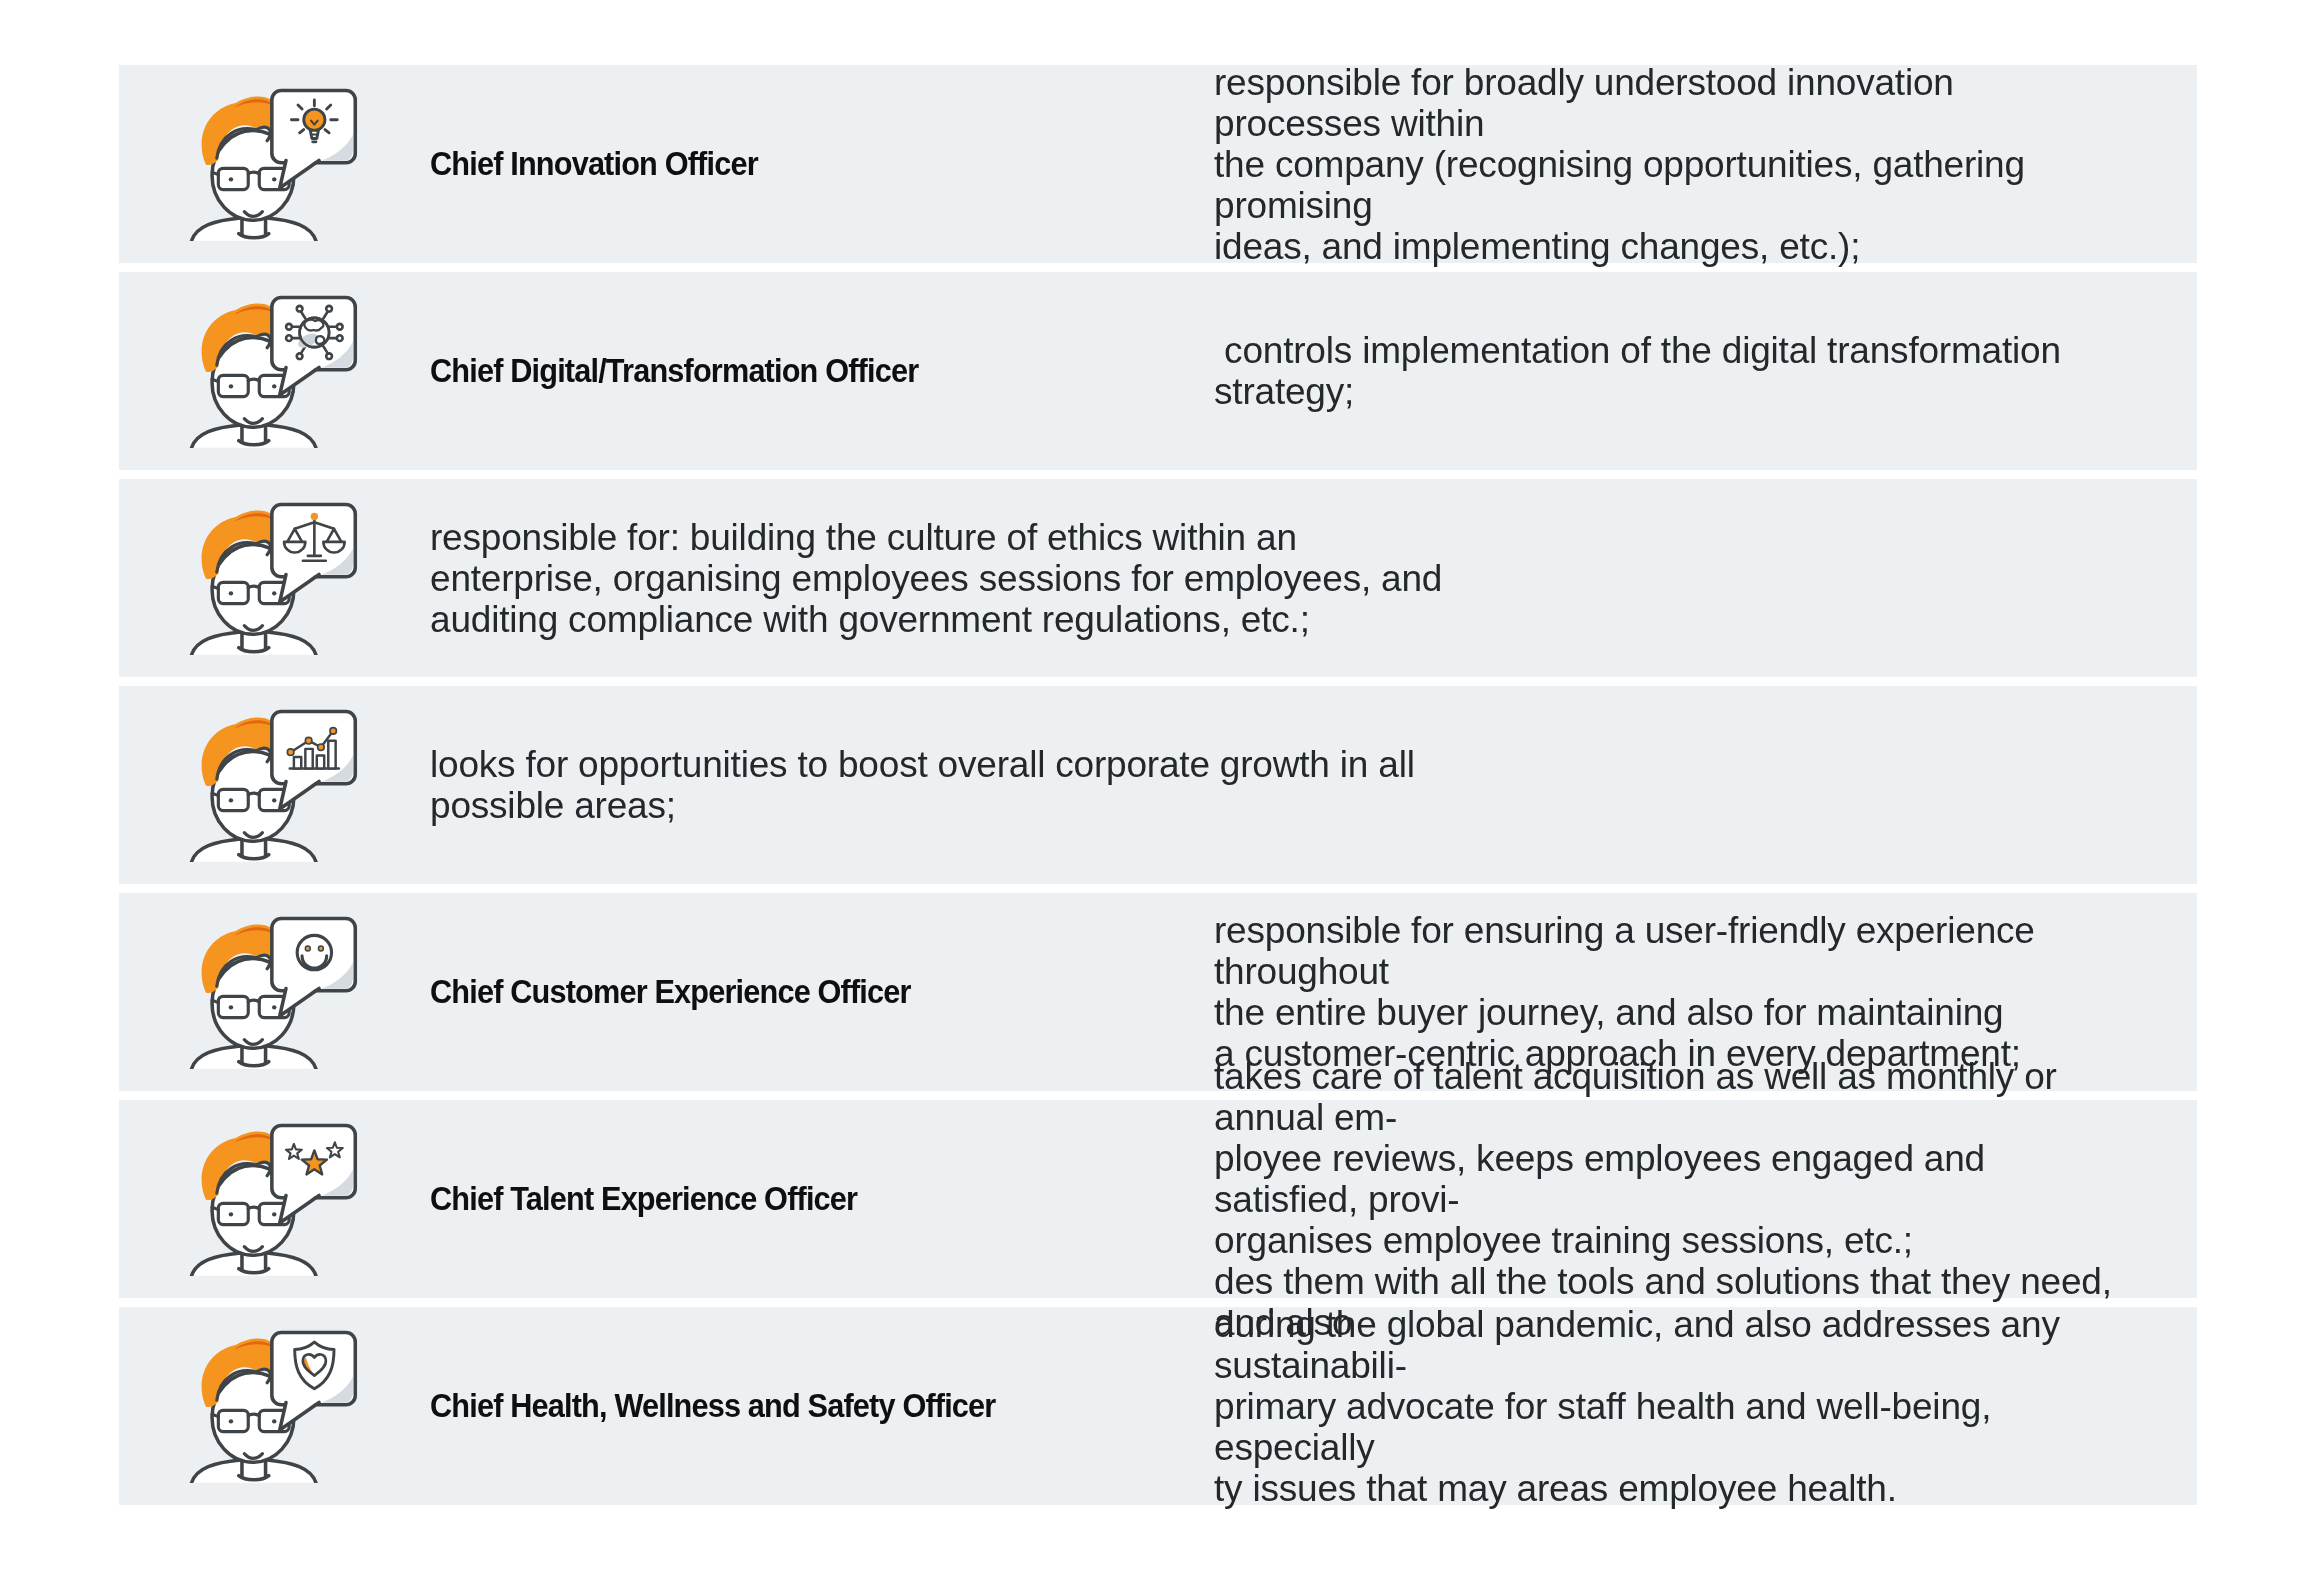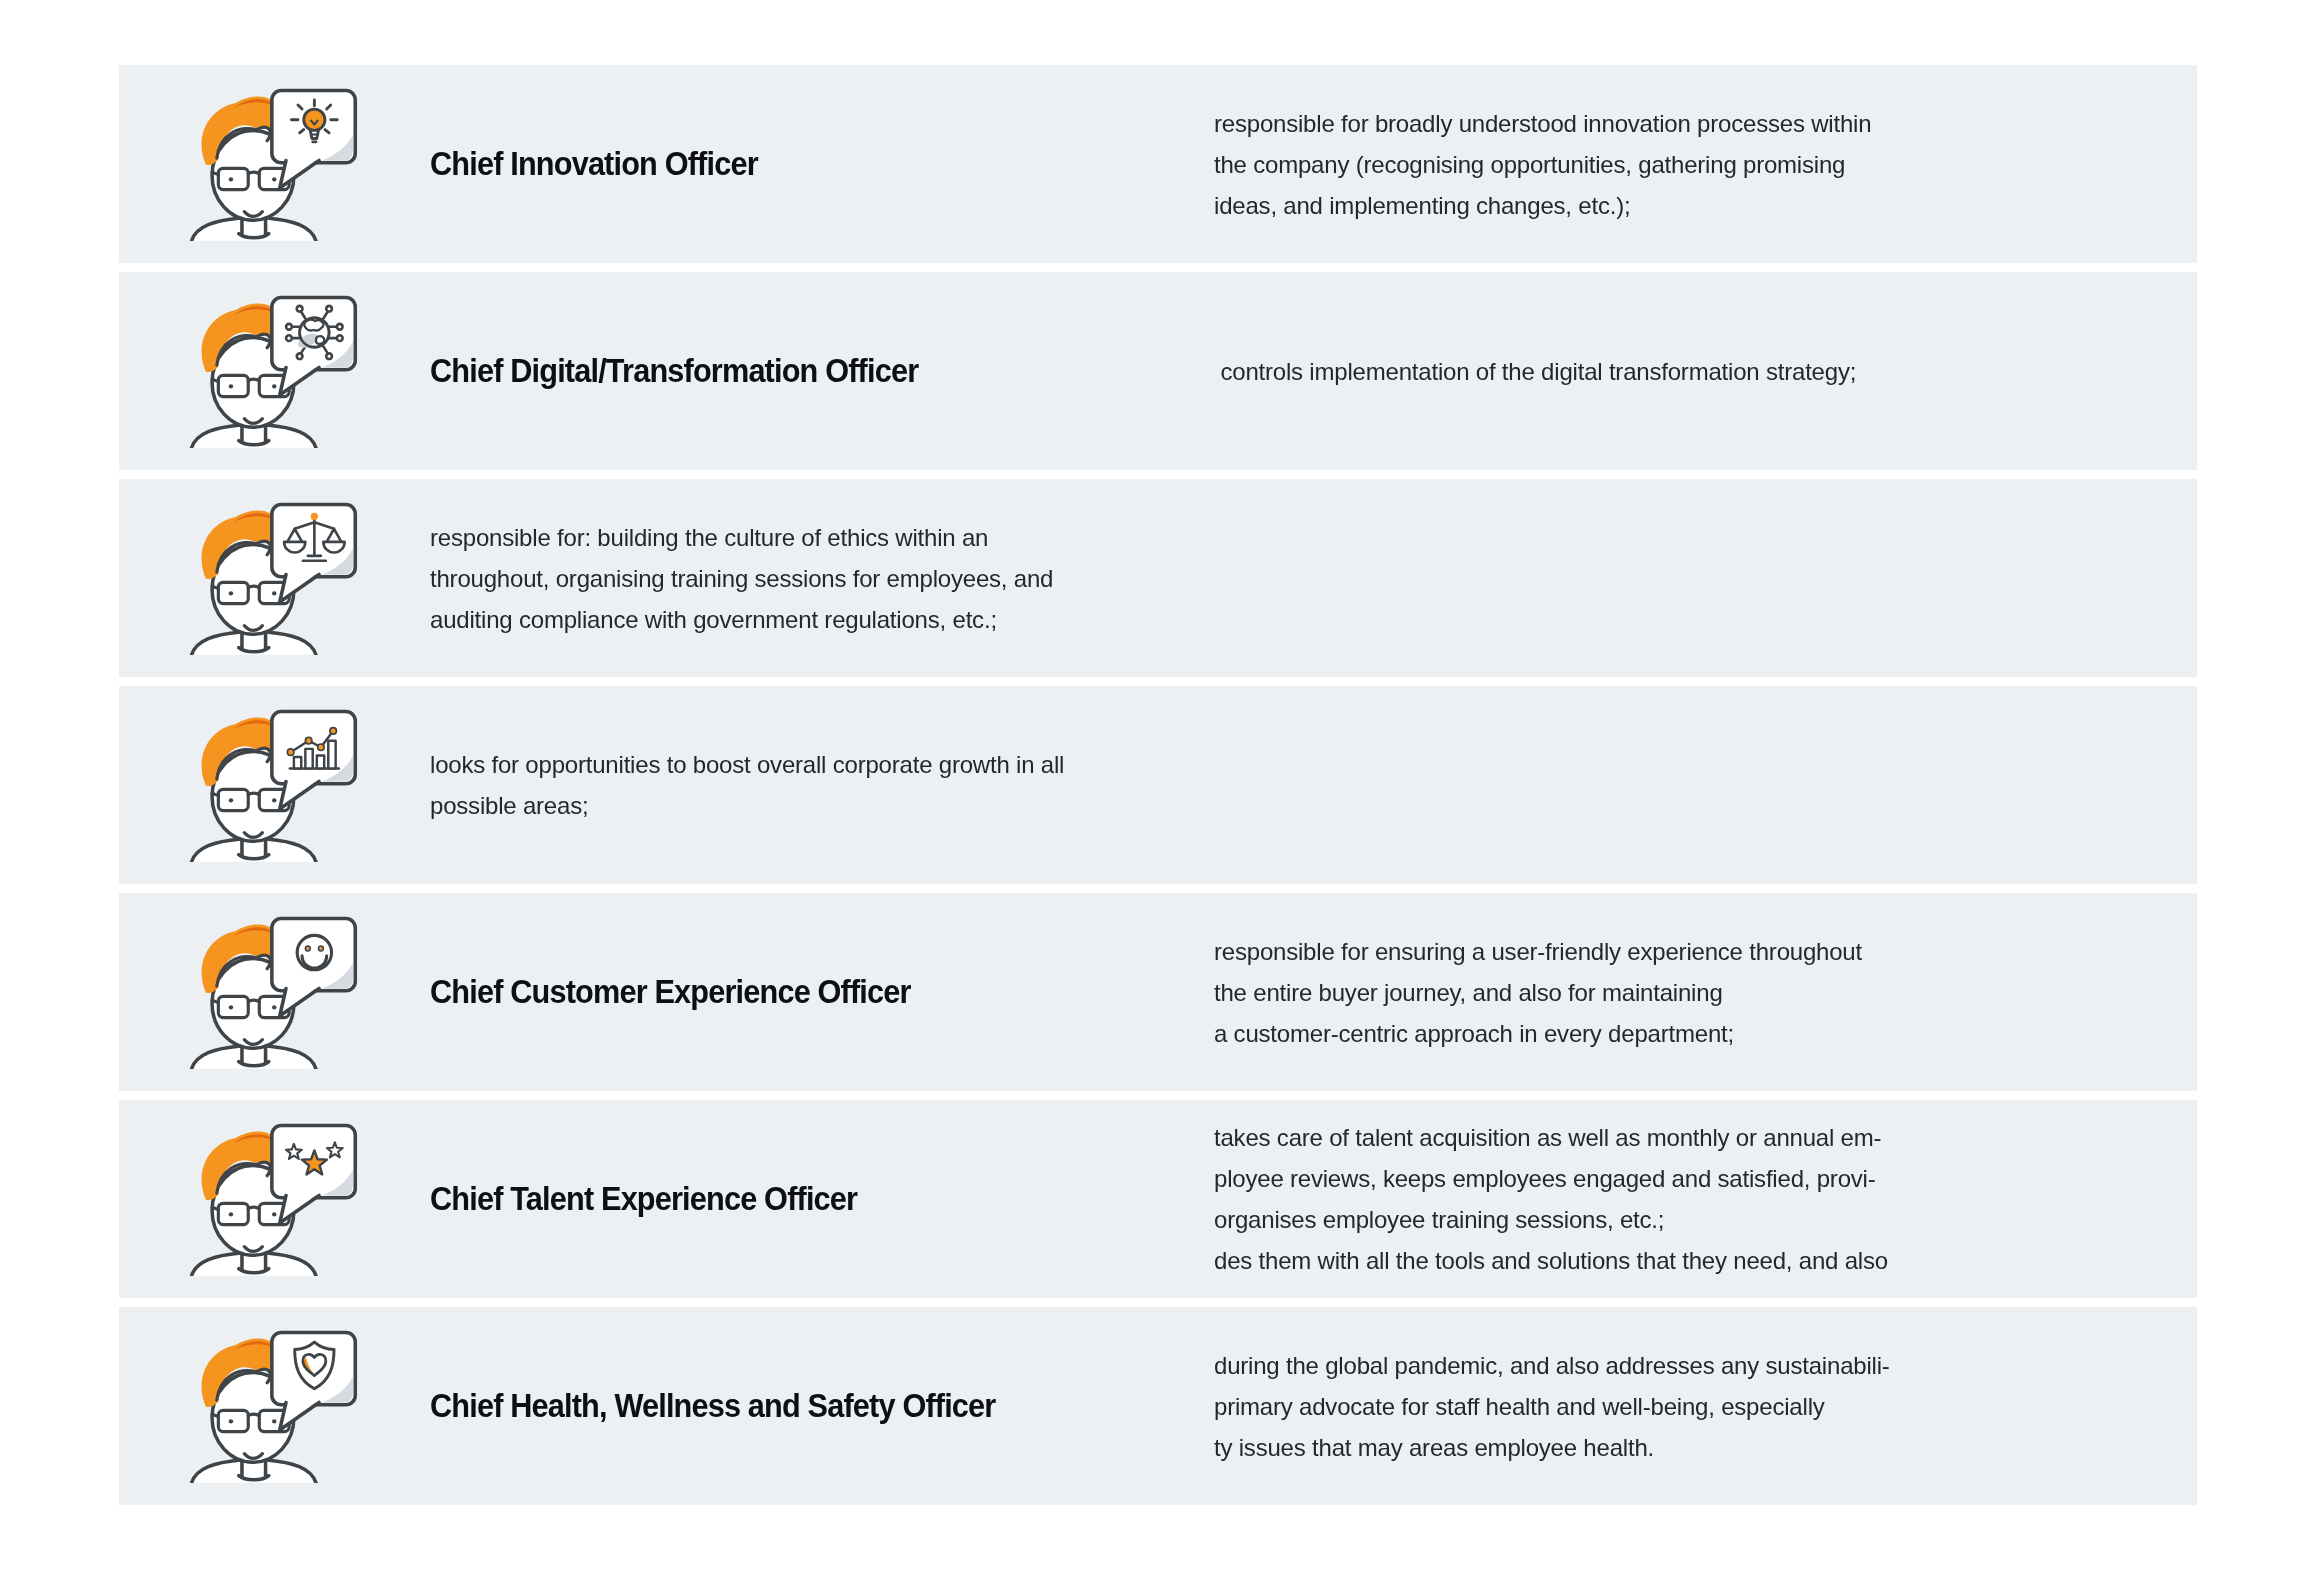--- a/index.html
+++ b/index.html
@@ -21,21 +21,21 @@
   .icon-cell{flex:0 0 auto;width:251px;margin-left:60px;display:flex;align-items:center}
   .persona{width:181px;height:154px;display:block}
   .title-cell{flex:0 0 auto;width:784px}
   .title{
     margin:0;font-size:33px;font-weight:700;color:var(--title_text);
     letter-spacing:-0.9px;transform:scaleX(0.93);transform-origin:left center;
     white-space:nowrap;
   }
   .desc-cell{flex:1 1 auto;padding-right:72px}
   .desc-line{
-    font-size:24px;line-height:41px;color:var(--body_text);
+    font-size:37px;line-height:41px;color:var(--body_text);
     letter-spacing:-0.2px;white-space:pre-wrap;
   }
   .hidden-defs{position:absolute;width:0;height:0;overflow:hidden}
 </style>
 </head>
 <body>
 
 <svg class="hidden-defs" aria-hidden="true">
   <defs>
     <symbol id="lightbulb-icon" viewBox="0 0 88 74">
@@ -231,21 +231,21 @@
           <path d="M136,90 L128,128 L178,90 Z" fill="#ffffff"></path>
           <path d="M136,93 L128,128 L178,93" fill="none" stroke="#3f4448" stroke-width="4.5" stroke-linejoin="round" stroke-linecap="round"></path>
           <g class="badge">
             <use class="badge-use" x="126" y="10" width="92" height="77" href="#scales-icon"></use>
           </g>
         </g>
       </svg>
     </div>
     <div class="desc-cell">
         <div class="desc-line">responsible for: building the culture of ethics within an</div>
-        <div class="desc-line">throughout, organising training sessions for employees, and</div>
+        <div class="desc-line">enterprise, organising employees sessions for employees, and</div>
         <div class="desc-line">auditing compliance with government regulations, etc.;</div>
       </div>
   </div>
 
   <div class="row">
     <div class="icon-cell">
       <svg class="persona" viewBox="0 0 230 195">
         <g>
           <path d="M16,195 C22,176 46,169 76,166 L114,166 C144,169 168,176 174,195 Z" fill="#ffffff"></path>
           <path d="M16,195 C22,176 46,169 78,166" fill="none" stroke="#3f4448" stroke-width="4.5" stroke-linecap="round"></path>

